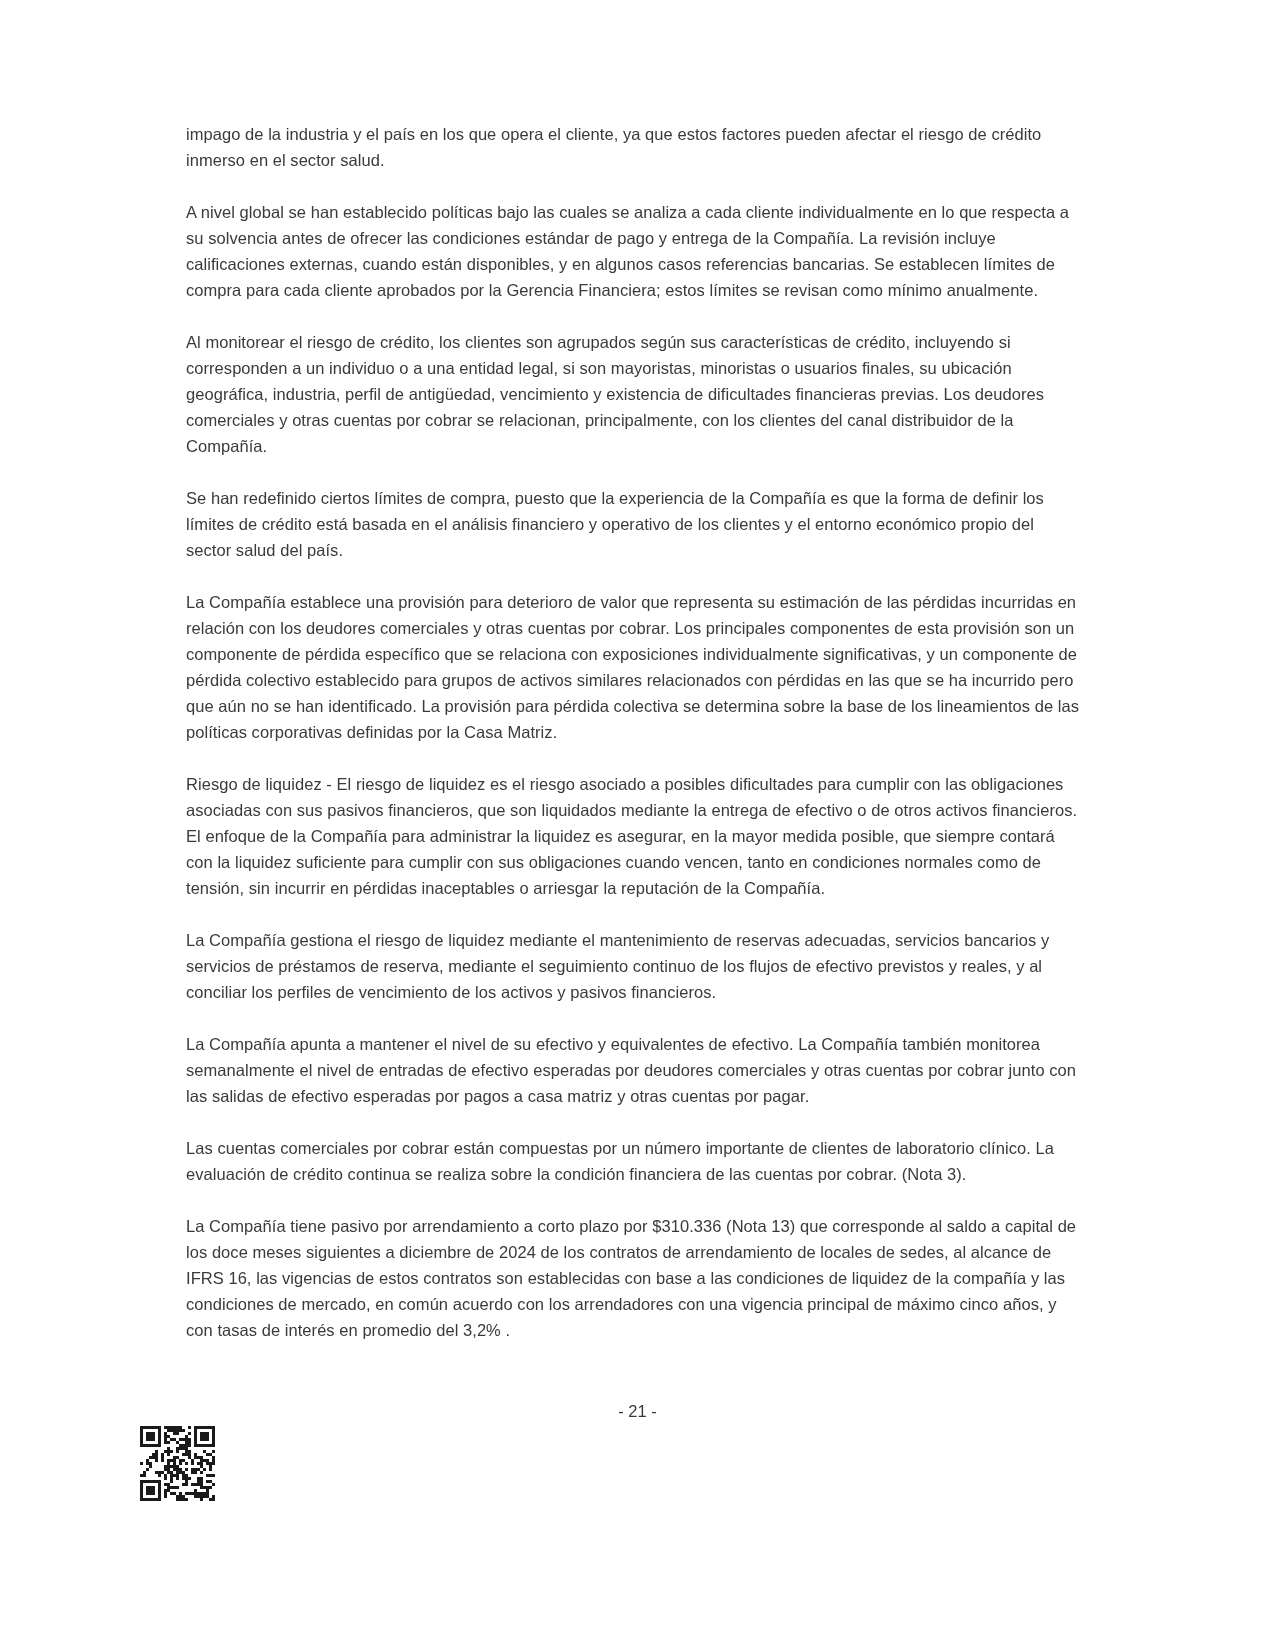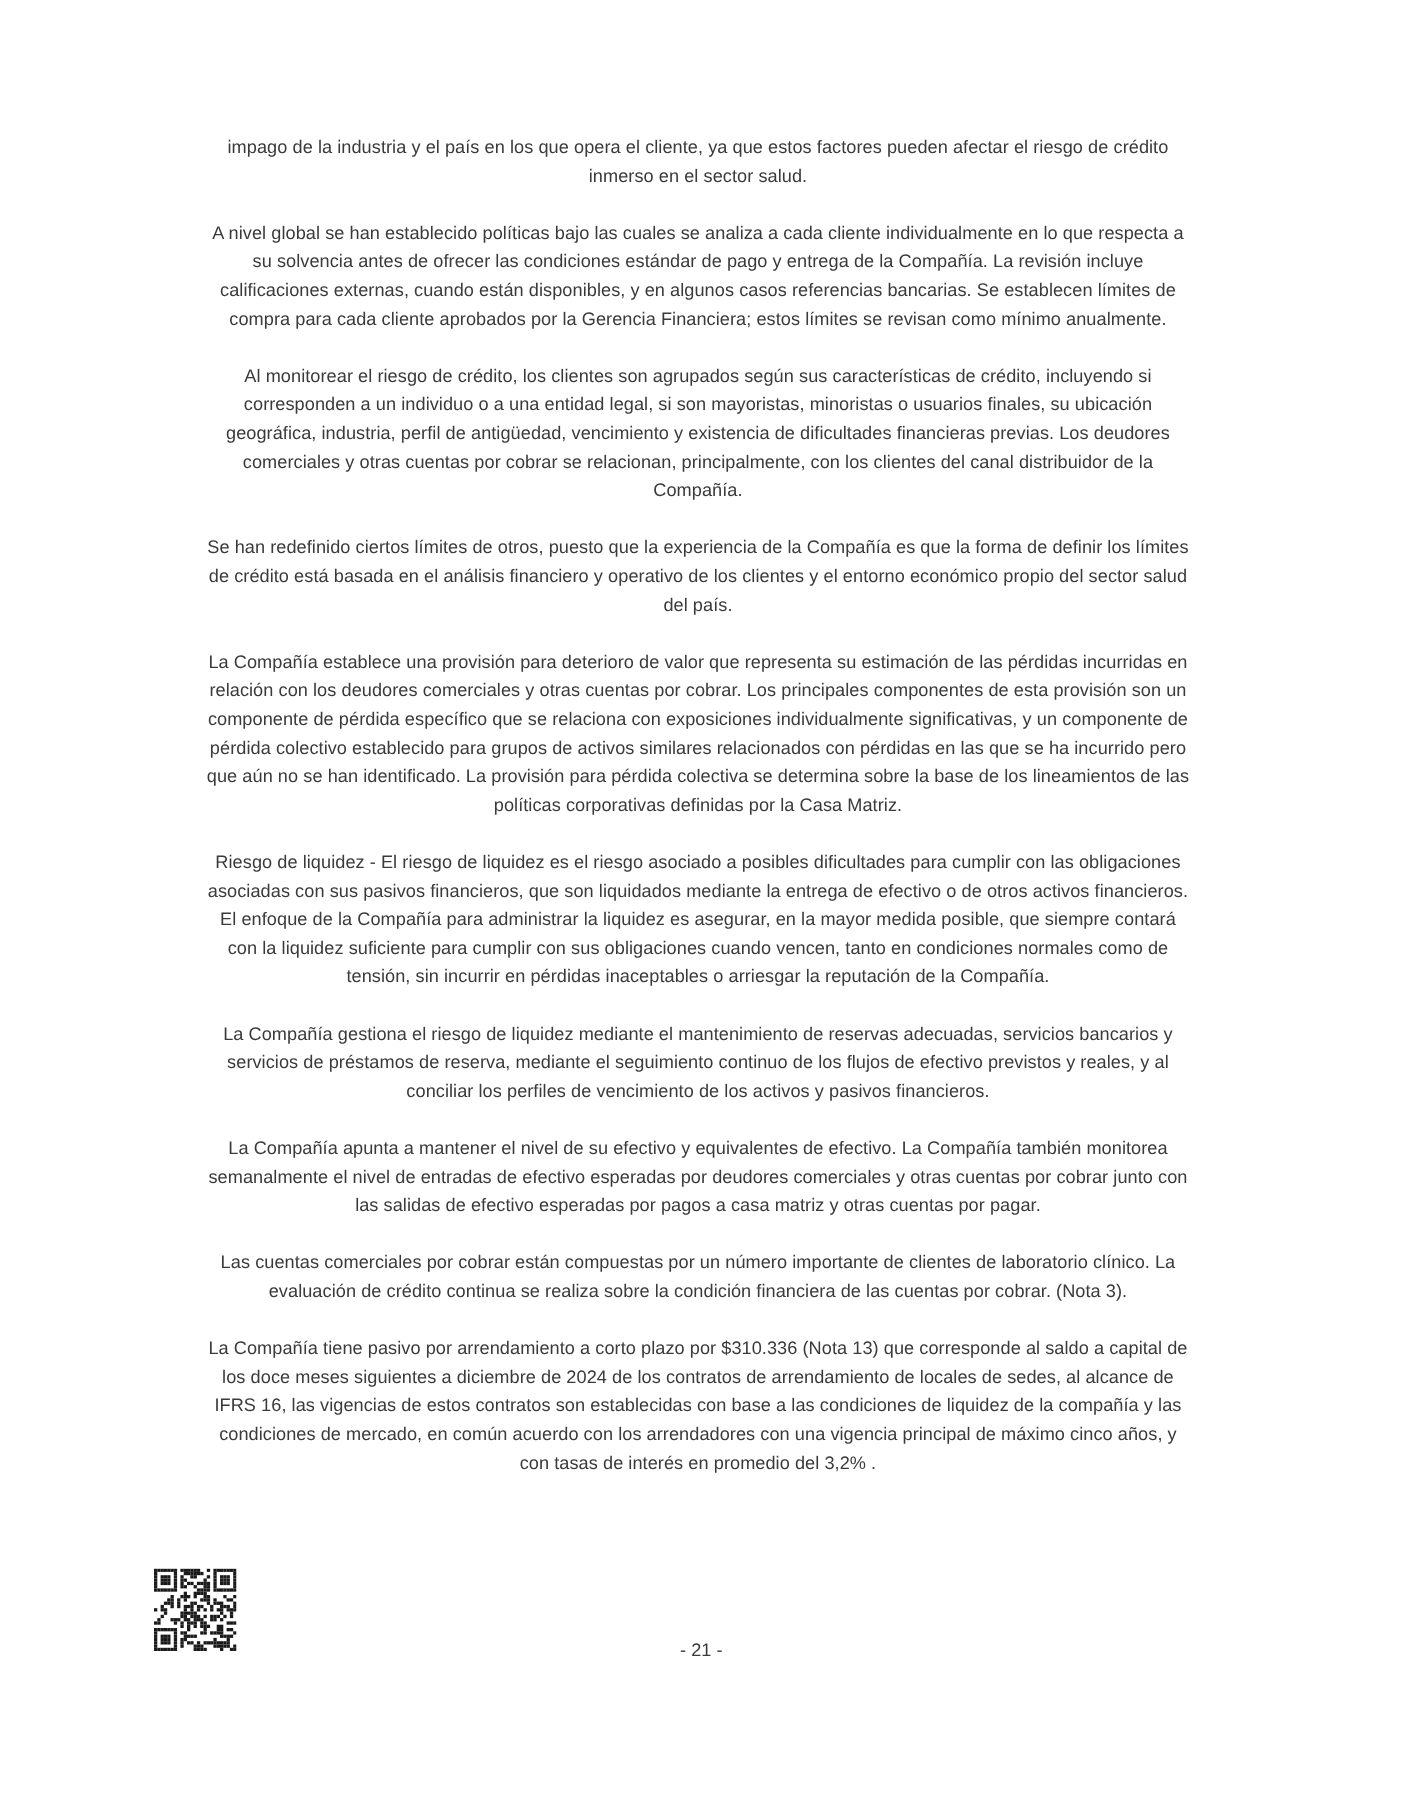--- a/index.html
+++ b/index.html
@@ -27,27 +27,27 @@
     position: absolute;
     top: 121px;
     left: 186px;
     width: 897px;
   }
 
   .content p {
     font-size: 16.5px;
     line-height: 26px;
     margin: 0 0 26px 0;
-    text-align: center;
+    text-align: left;
     letter-spacing: 0.05px;
   }
 
   .footer-pagenum {
     position: absolute;
-    top: 1487px;
+    top: 1398px;
     left: 0;
     width: 100%;
     text-align: center;
     font-size: 16.5px;
     line-height: 26px;
     color: #3a3a3a;
   }
 
   .qr {
     position: absolute;
@@ -62,21 +62,21 @@
 </style>
 </head>
 <body>
 
 <div class="page">
 
   <div class="content">
     <p>impago de la industria y el país en los que opera el cliente, ya que estos factores pueden afectar el riesgo de crédito inmerso en el sector salud.</p>
     <p>A nivel global se han establecido políticas bajo las cuales se analiza a cada cliente individualmente en lo que respecta a su solvencia antes de ofrecer las condiciones estándar de pago y entrega de la Compañía. La revisión incluye calificaciones externas, cuando están disponibles, y en algunos casos referencias bancarias. Se establecen límites de compra para cada cliente aprobados por la Gerencia Financiera; estos límites se revisan como mínimo anualmente.</p>
     <p>Al monitorear el riesgo de crédito, los clientes son agrupados según sus características de crédito, incluyendo si corresponden a un individuo o a una entidad legal, si son mayoristas, minoristas o usuarios finales, su ubicación geográfica, industria, perfil de antigüedad, vencimiento y existencia de dificultades financieras previas. Los deudores comerciales y otras cuentas por cobrar se relacionan, principalmente, con los clientes del canal distribuidor de la Compañía.</p>
-    <p>Se han redefinido ciertos límites de otros, puesto que la experiencia de la Compañía es que la forma de definir los límites de crédito está basada en el análisis financiero y operativo de los clientes y el entorno económico propio del sector salud del país.</p>
+    <p>Se han redefinido ciertos límites de compra, puesto que la experiencia de la Compañía es que la forma de definir los límites de crédito está basada en el análisis financiero y operativo de los clientes y el entorno económico propio del sector salud del país.</p>
     <p>La Compañía establece una provisión para deterioro de valor que representa su estimación de las pérdidas incurridas en relación con los deudores comerciales y otras cuentas por cobrar. Los principales componentes de esta provisión son un componente de pérdida específico que se relaciona con exposiciones individualmente significativas, y un componente de pérdida colectivo establecido para grupos de activos similares relacionados con pérdidas en las que se ha incurrido pero que aún no se han identificado. La provisión para pérdida colectiva se determina sobre la base de los lineamientos de las políticas corporativas definidas por la Casa Matriz.</p>
     <p>Riesgo de liquidez - El riesgo de liquidez es el riesgo asociado a posibles dificultades para cumplir con las obligaciones asociadas con sus pasivos financieros, que son liquidados mediante la entrega de efectivo o de otros activos financieros. El enfoque de la Compañía para administrar la liquidez es asegurar, en la mayor medida posible, que siempre contará con la liquidez suficiente para cumplir con sus obligaciones cuando vencen, tanto en condiciones normales como de tensión, sin incurrir en pérdidas inaceptables o arriesgar la reputación de la Compañía.</p>
     <p>La Compañía gestiona el riesgo de liquidez mediante el mantenimiento de reservas adecuadas, servicios bancarios y servicios de préstamos de reserva, mediante el seguimiento continuo de los flujos de efectivo previstos y reales, y al conciliar los perfiles de vencimiento de los activos y pasivos financieros.</p>
     <p>La Compañía apunta a mantener el nivel de su efectivo y equivalentes de efectivo. La Compañía también monitorea semanalmente el nivel de entradas de efectivo esperadas por deudores comerciales y otras cuentas por cobrar junto con las salidas de efectivo esperadas por pagos a casa matriz y otras cuentas por pagar.</p>
     <p>Las cuentas comerciales por cobrar están compuestas por un número importante de clientes de laboratorio clínico. La evaluación de crédito continua se realiza sobre la condición financiera de las cuentas por cobrar. (Nota 3).</p>
     <p>La Compañía tiene pasivo por arrendamiento a corto plazo por $310.336 (Nota 13) que corresponde al saldo a capital de los doce meses siguientes a diciembre de 2024 de los contratos de arrendamiento de locales de sedes, al alcance de IFRS 16, las vigencias de estos contratos son establecidas con base a las condiciones de liquidez de la compañía y las condiciones de mercado, en común acuerdo con los arrendadores con una vigencia principal de máximo cinco años, y con tasas de interés en promedio del 3,2% .</p>
   </div>
 
   <div class="qr">
       <svg width="75" height="75" viewBox="0 0 75 75">

